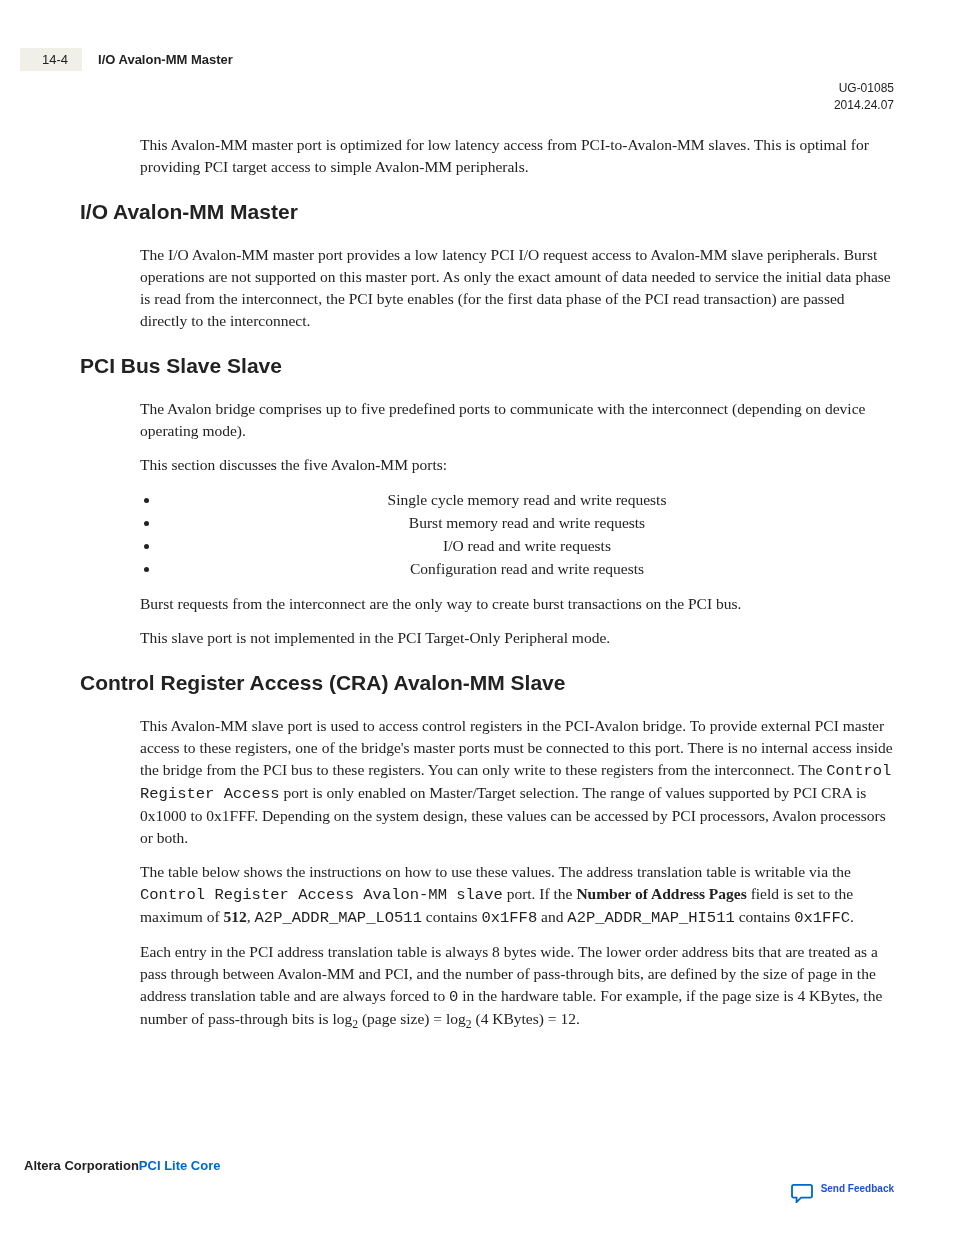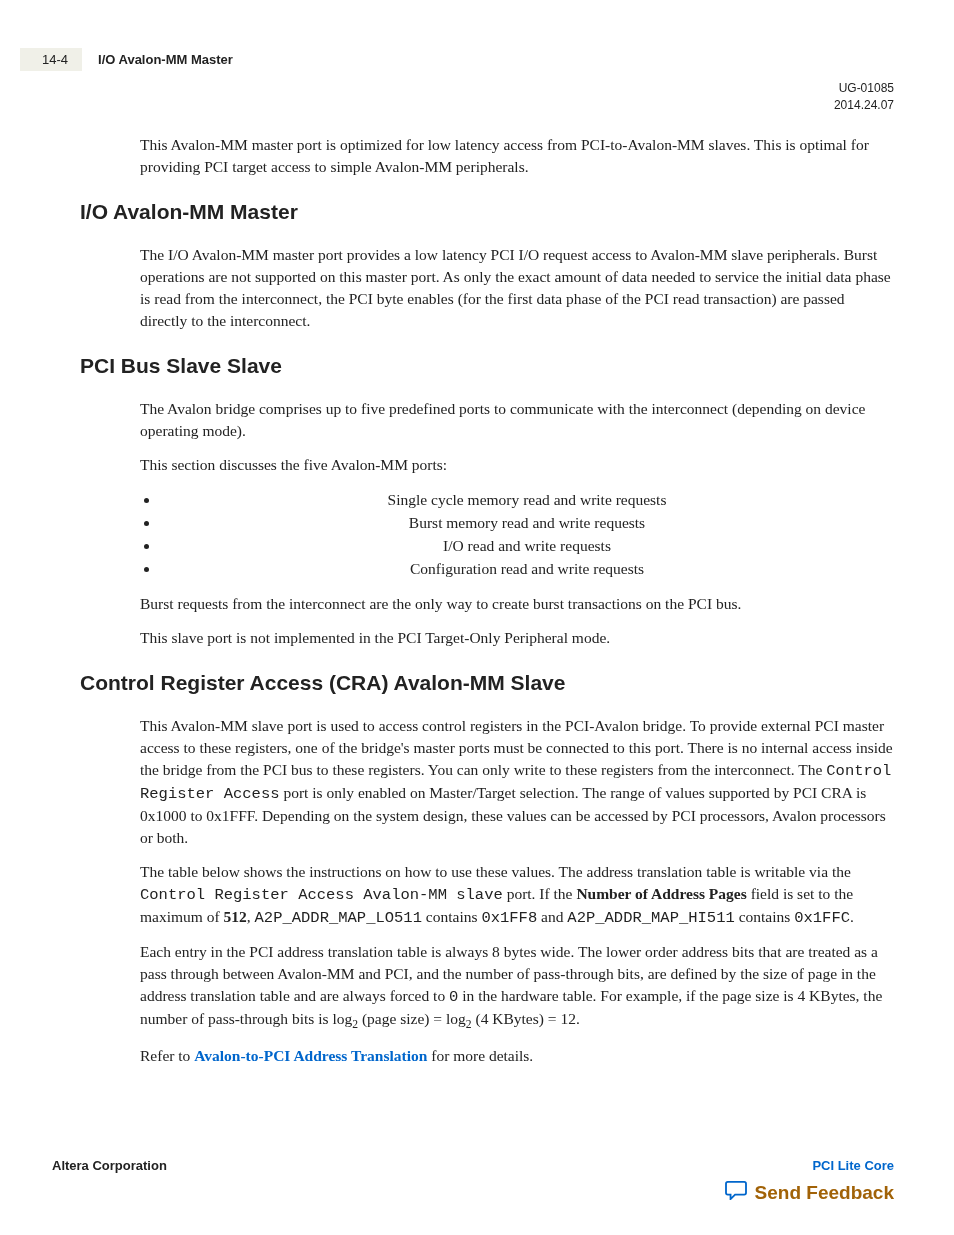--- a/index.html
+++ b/index.html
@@ -50,38 +50,37 @@
     font-size: 21px;
     margin-top: 22px;
     margin-bottom: 10px;
     margin-left: 20px;
   }
   ul { list-style: disc; padding-left: 20px; margin-bottom: 12px; text-align: center; }
   li { font-size: 15.5px; line-height: 1.5; }
   .footer {
     position: absolute;
     bottom: 62px;
-    left: 52px; right: 60px;
+    left: 24px; right: 60px;
     display: flex;
-    justify-content: space-between;
+    justify-content: flex-start;
     font-family: -apple-system, 'Segoe UI', Arial, sans-serif;
     font-size: 13px;
     font-weight: 700;
   }
   .footer-right { text-align: right; }
   .link { color: #0066cc; font-weight: 700; }
   .feedback {
     position: absolute;
     bottom: 30px; right: 60px;
     font-family: -apple-system, 'Segoe UI', Arial, sans-serif;
-    font-size: 19px;
+    font-size: 10px;
     font-weight: 700;
-    color: #a16207;
+    color: #1d4ed8;
     display: flex;
-    align-items: center;
     gap: 8px;
   }
   .feedback svg { width: 22px; height: 20px; }
   sub { font-size: 0.75em; }
   .code { font-family: 'Courier New', monospace; }
 </style>
 </head>
 <body>
 
 <div class="header-row">
@@ -114,21 +113,20 @@
   </ul>
   <p>Burst requests from the interconnect are the only way to create burst transactions on the PCI bus.</p>
   <p>This slave port is not implemented in the PCI Target-Only Peripheral mode.</p>
 </div>
 
 <h2>Control Register Access (CRA) Avalon-MM Slave</h2>
 <div class="content">
   <p><span>This Avalon-MM slave port is used to access control registers in the PCI-Avalon bridge. To provide external PCI master access to these registers, one of the bridge's master ports must be connected to this port. There is no internal access inside the bridge from the PCI bus to these registers. You can only write to these registers from the interconnect. The </span><span class="code">Control Register Access</span><span> port is only enabled on Master/Target selection. The range of values supported by PCI CRA is 0x1000 to 0x1FFF. Depending on the system design, these values can be accessed by PCI processors, Avalon processors or both.</span></p>
   <p><span>The table below shows the instructions on how to use these values. The address translation table is writable via the </span><span class="code">Control Register Access Avalon-MM slave</span><span> port. If the </span><b>Number of Address Pages</b><span> field is set to the maximum of </span><b>512</b><span>, </span><span class="code">A2P_ADDR_MAP_LO511</span><span> contains </span><span class="code">0x1FF8</span><span> and </span><span class="code">A2P_ADDR_MAP_HI511</span><span> contains </span><span class="code">0x1FFC</span><span>.</span></p>
   <p><span>Each entry in the PCI address translation table is always 8 bytes wide. The lower order address bits that are treated as a pass through between Avalon-MM and PCI, and the number of pass-through bits, are defined by the size of page in the address translation table and are always forced to </span><span class="code">0</span><span> in the hardware table. For example, if the page size is 4 KBytes, the number of pass-through bits is log</span><sub>2</sub><span> (page size) = log</span><sub>2</sub><span> (4 KBytes) = 12.</span></p>
-  <p><span>Refer to </span><a class="link">Avalon-to-PCI Address Translation</a><span> for more details.</span></p>
 </div>
 
 <div class="footer">
   <div>Altera Corporation</div>
   <div class="footer-right"><a class="link">PCI Lite Core</a></div>
 </div>
 
 <div class="feedback">
   <span>
     <svg viewBox="0 0 24 22">

